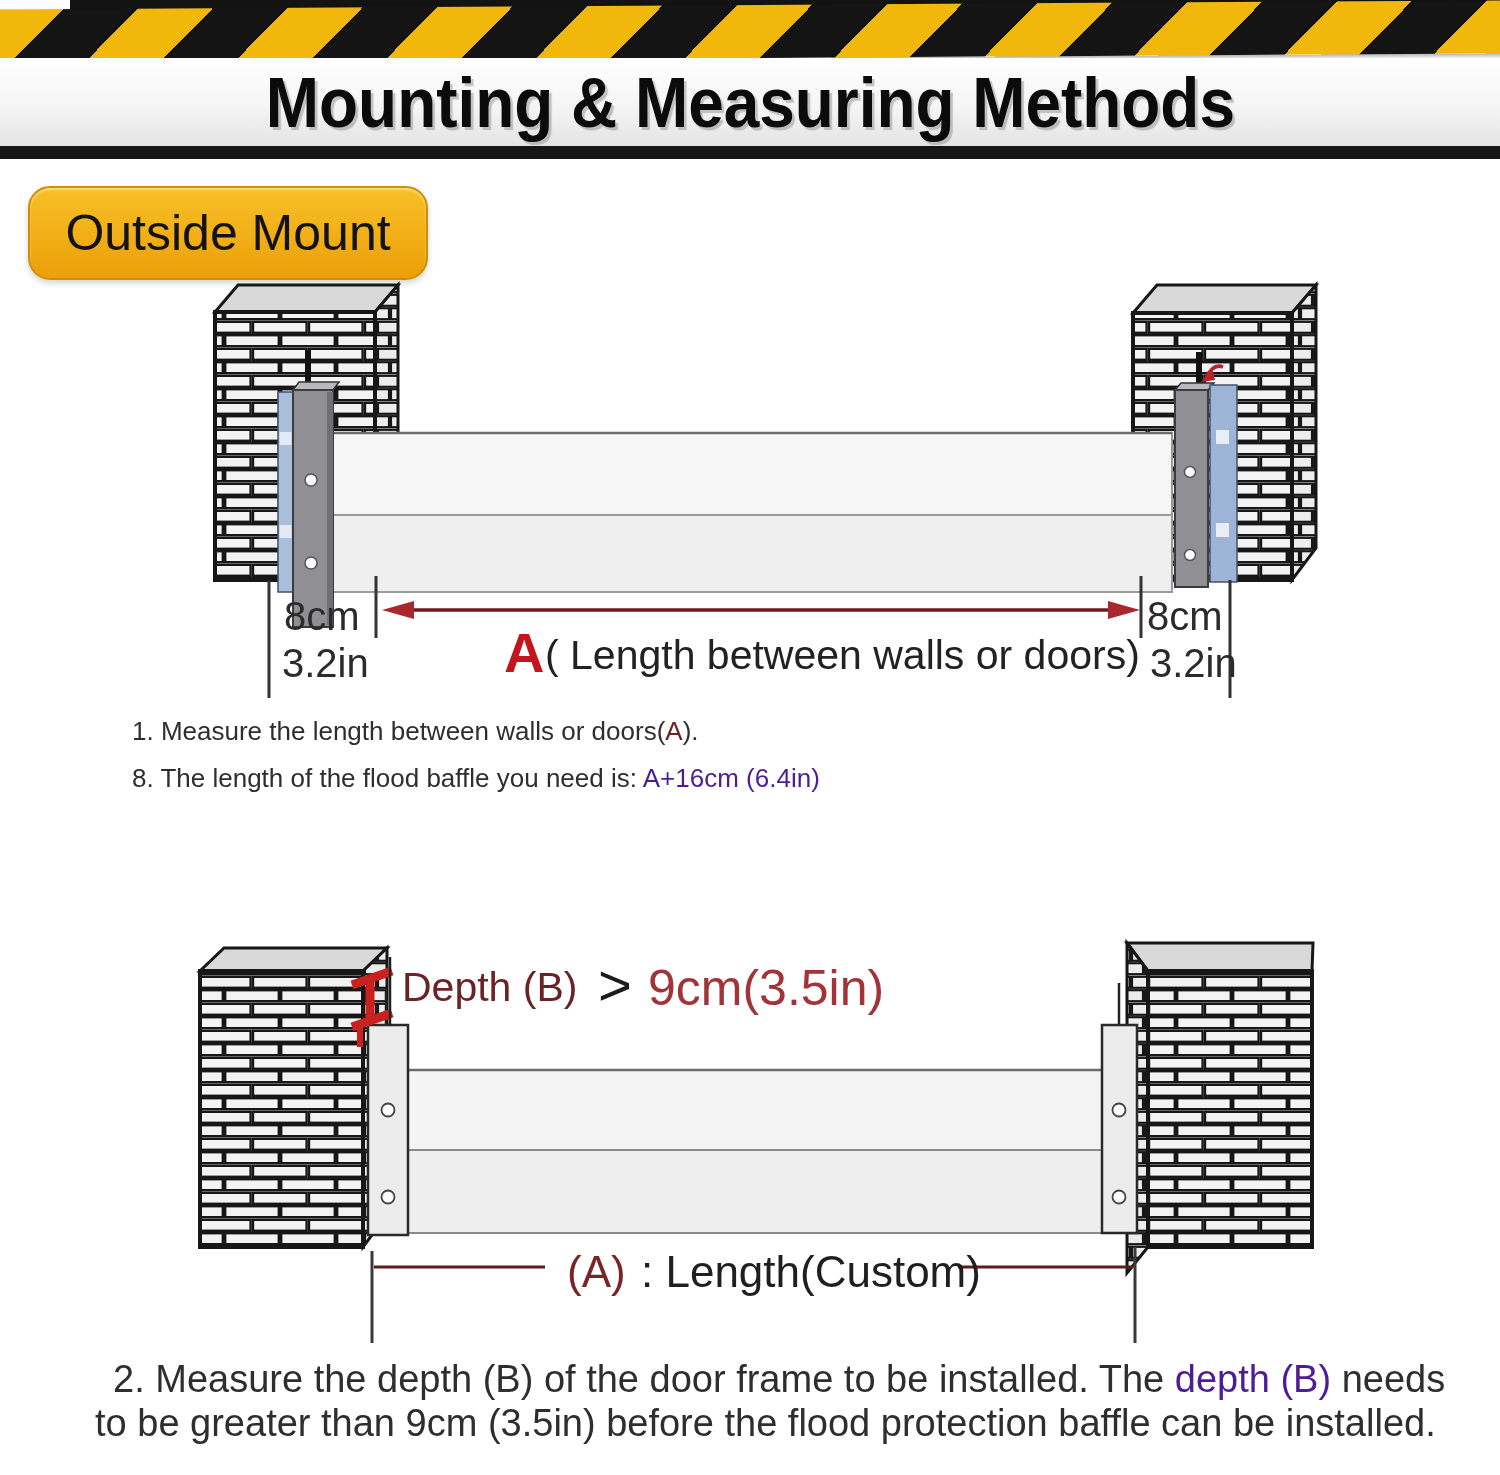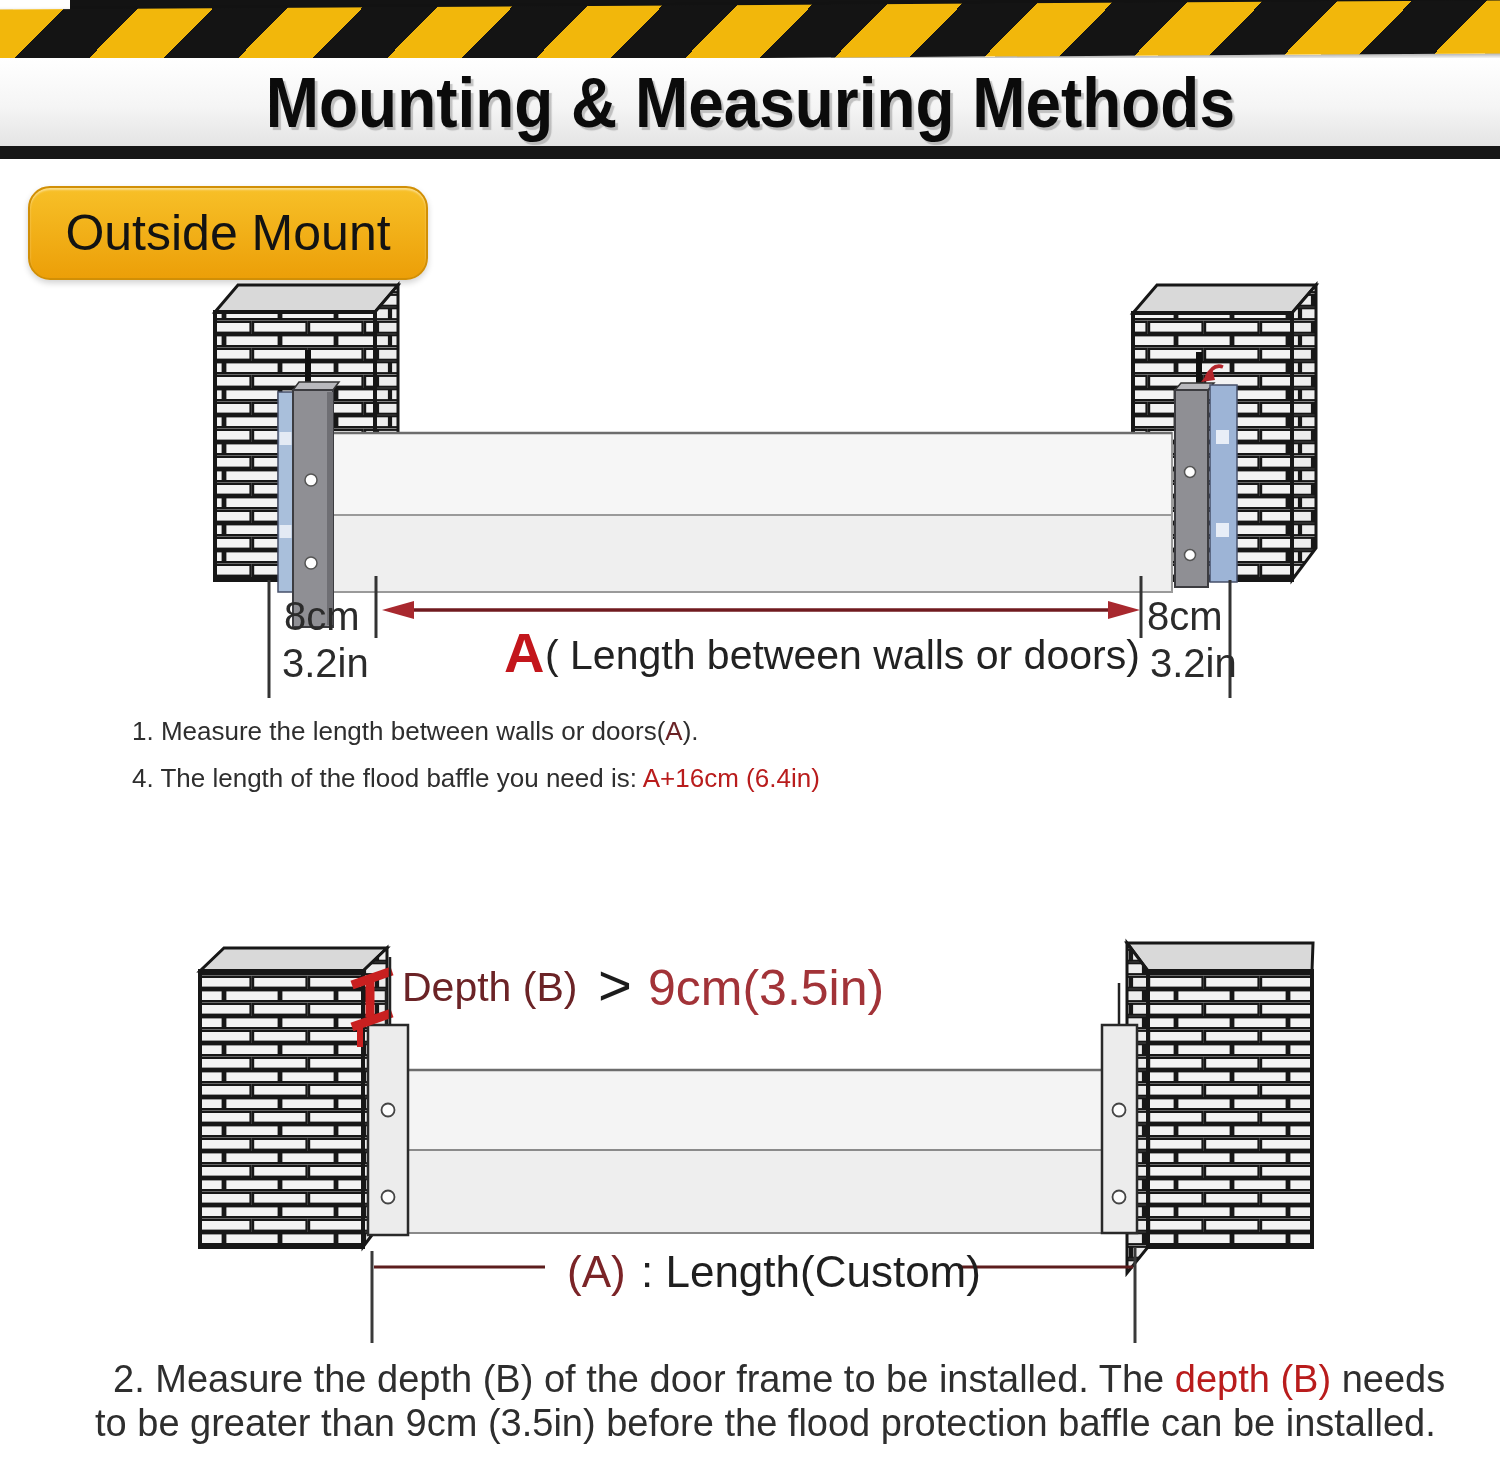--- a/index.html
+++ b/index.html
@@ -30,21 +30,21 @@
   
   svg.diagram { position:absolute; left:0; width:1500px; display:block; }
   #outside-svg { top:280px; height:430px; }
   #inside-svg  { top:935px; height:410px; }
   svg text { font-family:"Liberation Sans",sans-serif; }
 
   
   .steps { position:absolute; color:#2e2e2e; }
   .steps p { margin:0; white-space:nowrap; }
   .maroon  { color:#6b2326; }
-  .darkred { color:#b91c1c; }
+  .darkred { color:#4c1d95; }
   .steps-outside { left:118px; top:716px; font-size:26px; }
   .steps-outside .step2 { margin-top:16px; }
   .steps-outside .ind { padding-left:14px; }
   .steps-inside { left:95px; top:1340px; font-size:38px; }
   .steps-inside .step2 { margin-top:17px; line-height:1.17; }
   .steps-inside .ind1 { padding-left:8px; }
   .steps-inside .ind2 { padding-left:18px;text-align:right; }
 </style>
 </head>
 <body>
@@ -140,21 +140,21 @@
     <text x="284" y="350" font-size="40" fill="#2b2b2b">8cm</text>
     <text x="282" y="397" font-size="40" fill="#2b2b2b">3.2in</text>
     <text x="1147" y="350" font-size="40" fill="#2b2b2b">8cm</text>
     <text x="1150" y="397" font-size="40" fill="#2b2b2b">3.2in</text>
     <text x="504" y="392" font-size="56" font-weight="bold" fill="#c3161c">A</text>
     <text x="545" y="389" font-size="41" fill="#222222">( Length between walls or doors)</text>
   </svg>
 
   <div class="steps steps-outside">
     <p class="step1"><span class="ind">1. Measure the length between walls or doors(</span><span class="maroon">A</span><span>).</span></p>
-    <p class="step2"><span class="ind">4. The length of the flood baffle you need is: </span><span class="darkred">A+16cm (6.4in)</span></p>
+    <p class="step2"><span class="ind">8. The length of the flood baffle you need is: </span><span class="darkred">A+16cm (6.4in)</span></p>
   </div>
 
 
   <svg id="inside-svg" class="diagram" viewBox="0 0 1500 410">
 
     <g>
       <polygon points="200,36 363,36 387,13 224,13" fill="#d9d9d9" stroke="#171717" stroke-width="3"></polygon>
       <polygon points="363,36 387,13 387,280 363,312" fill="url(#bricksSide)" stroke="#171717" stroke-width="3"></polygon>
       <rect x="200" y="36" width="163" height="276" fill="url(#bricks)" stroke="#171717" stroke-width="4"></rect>
     </g>

